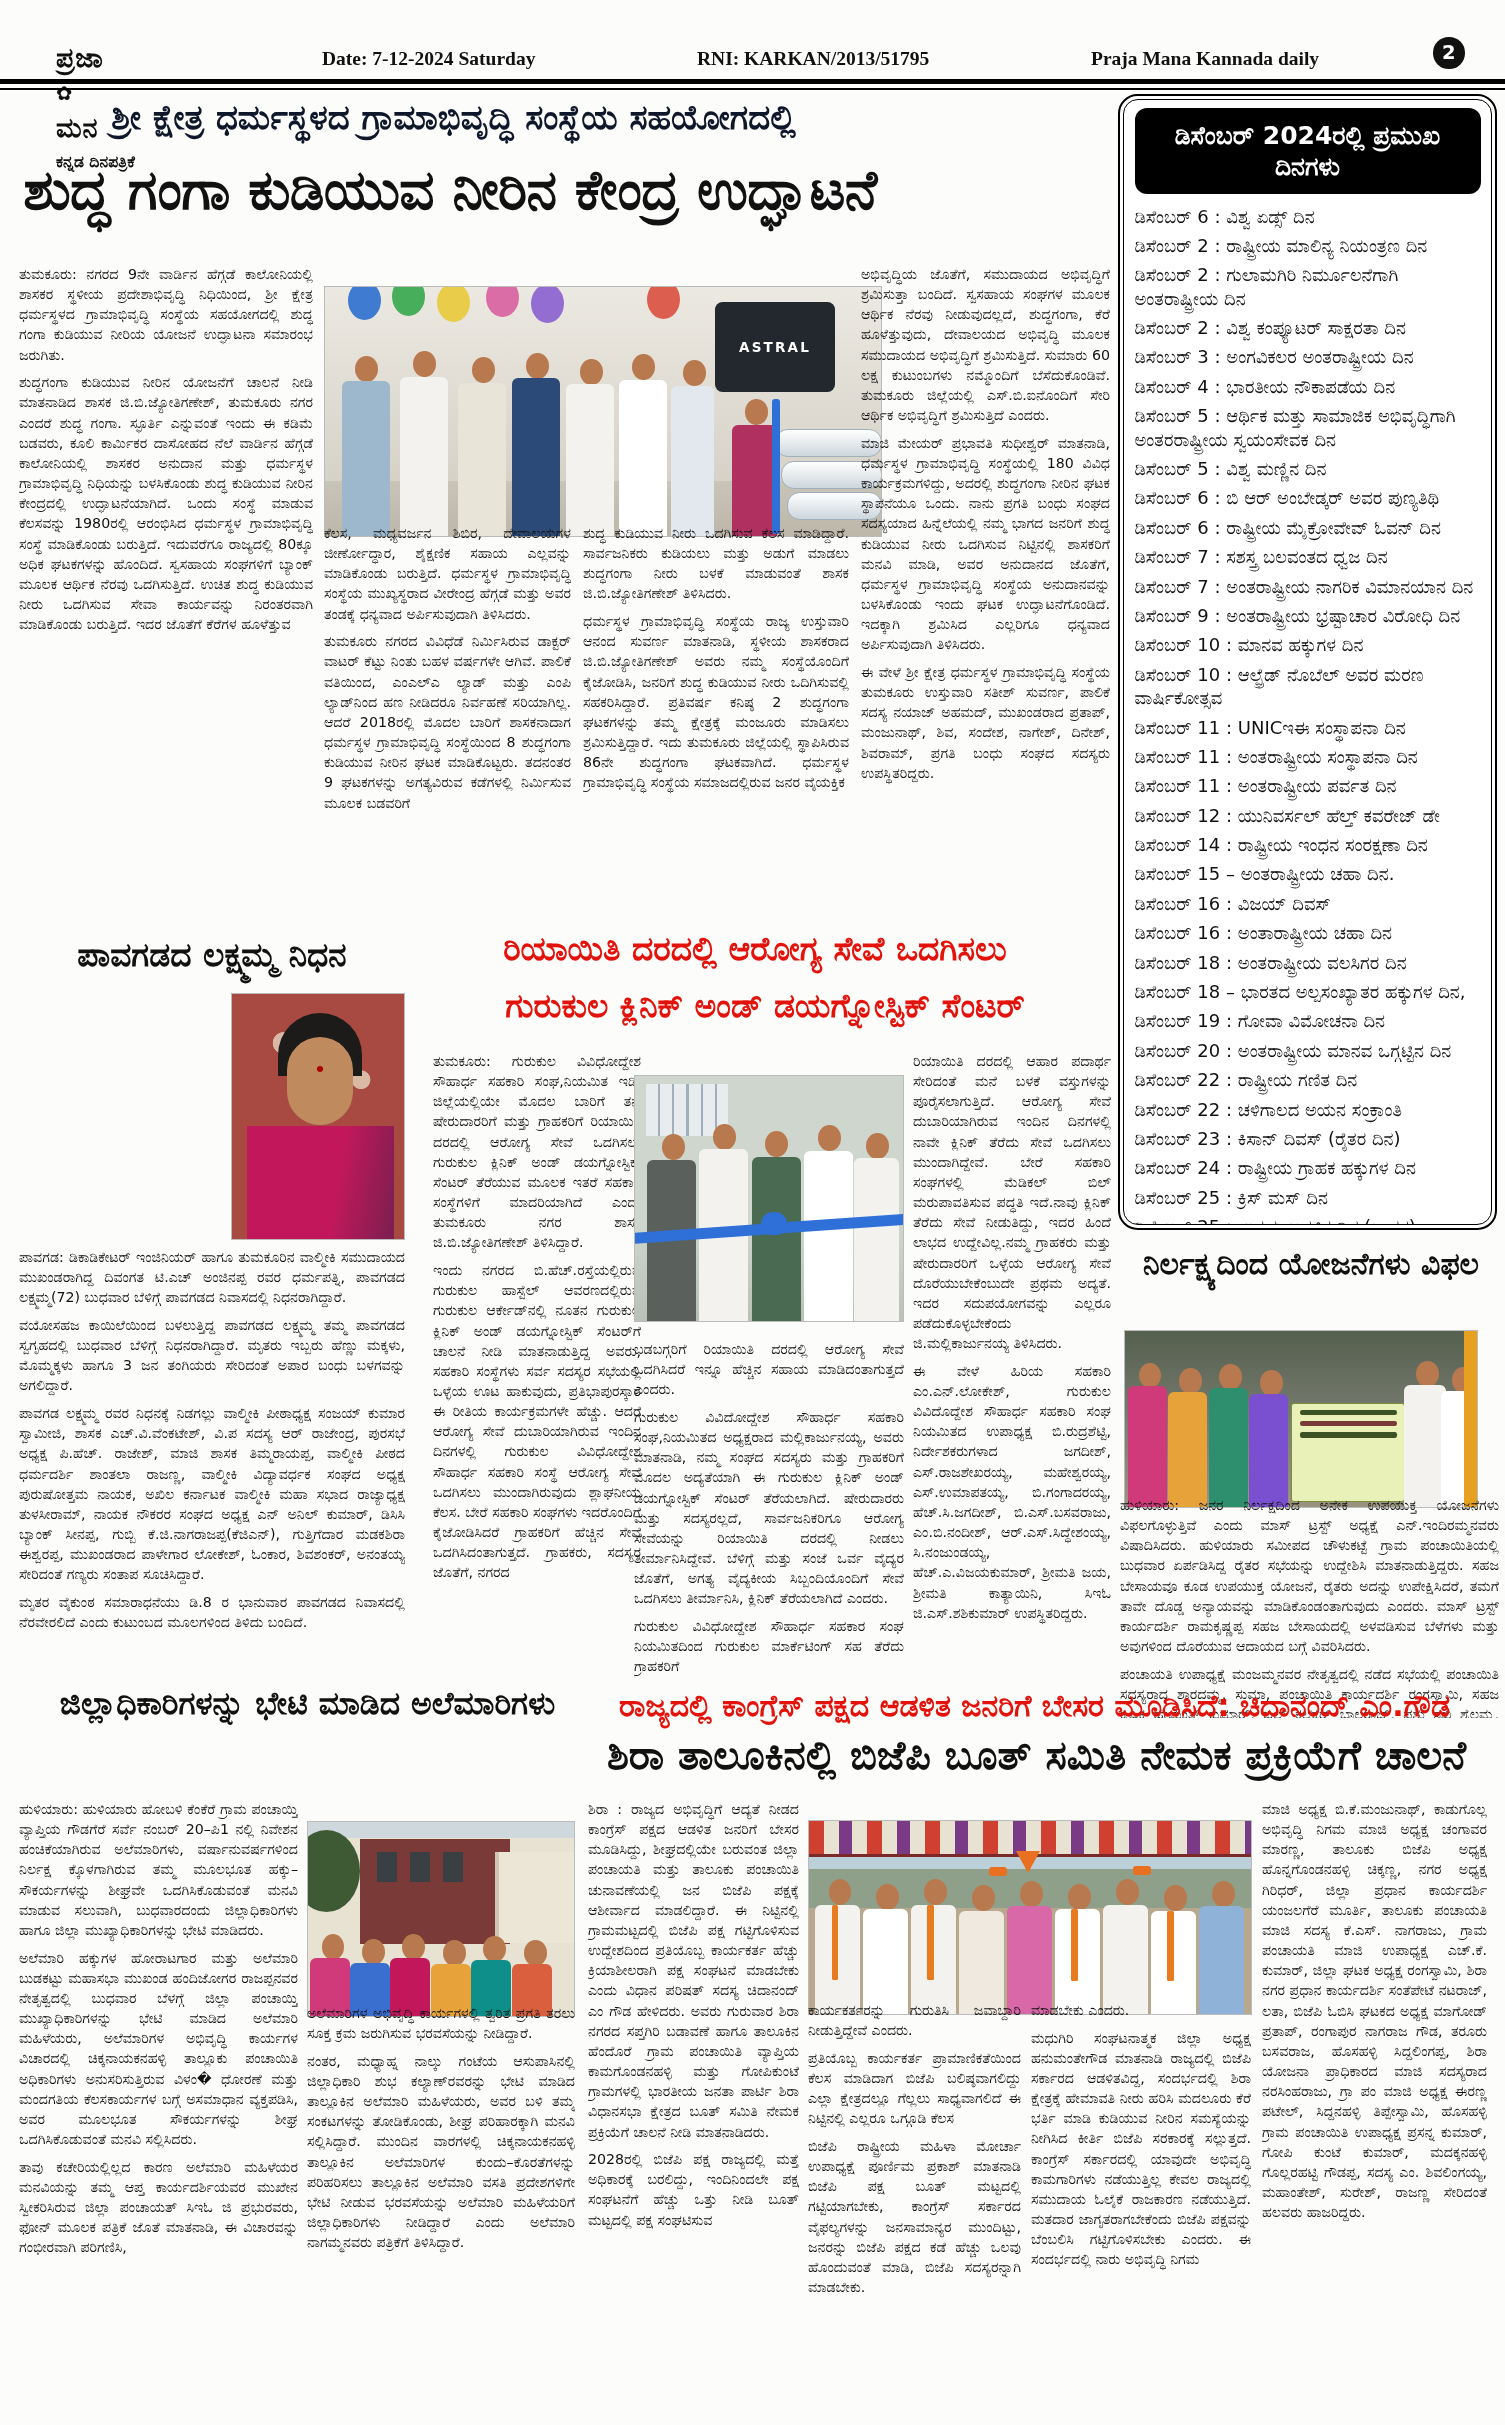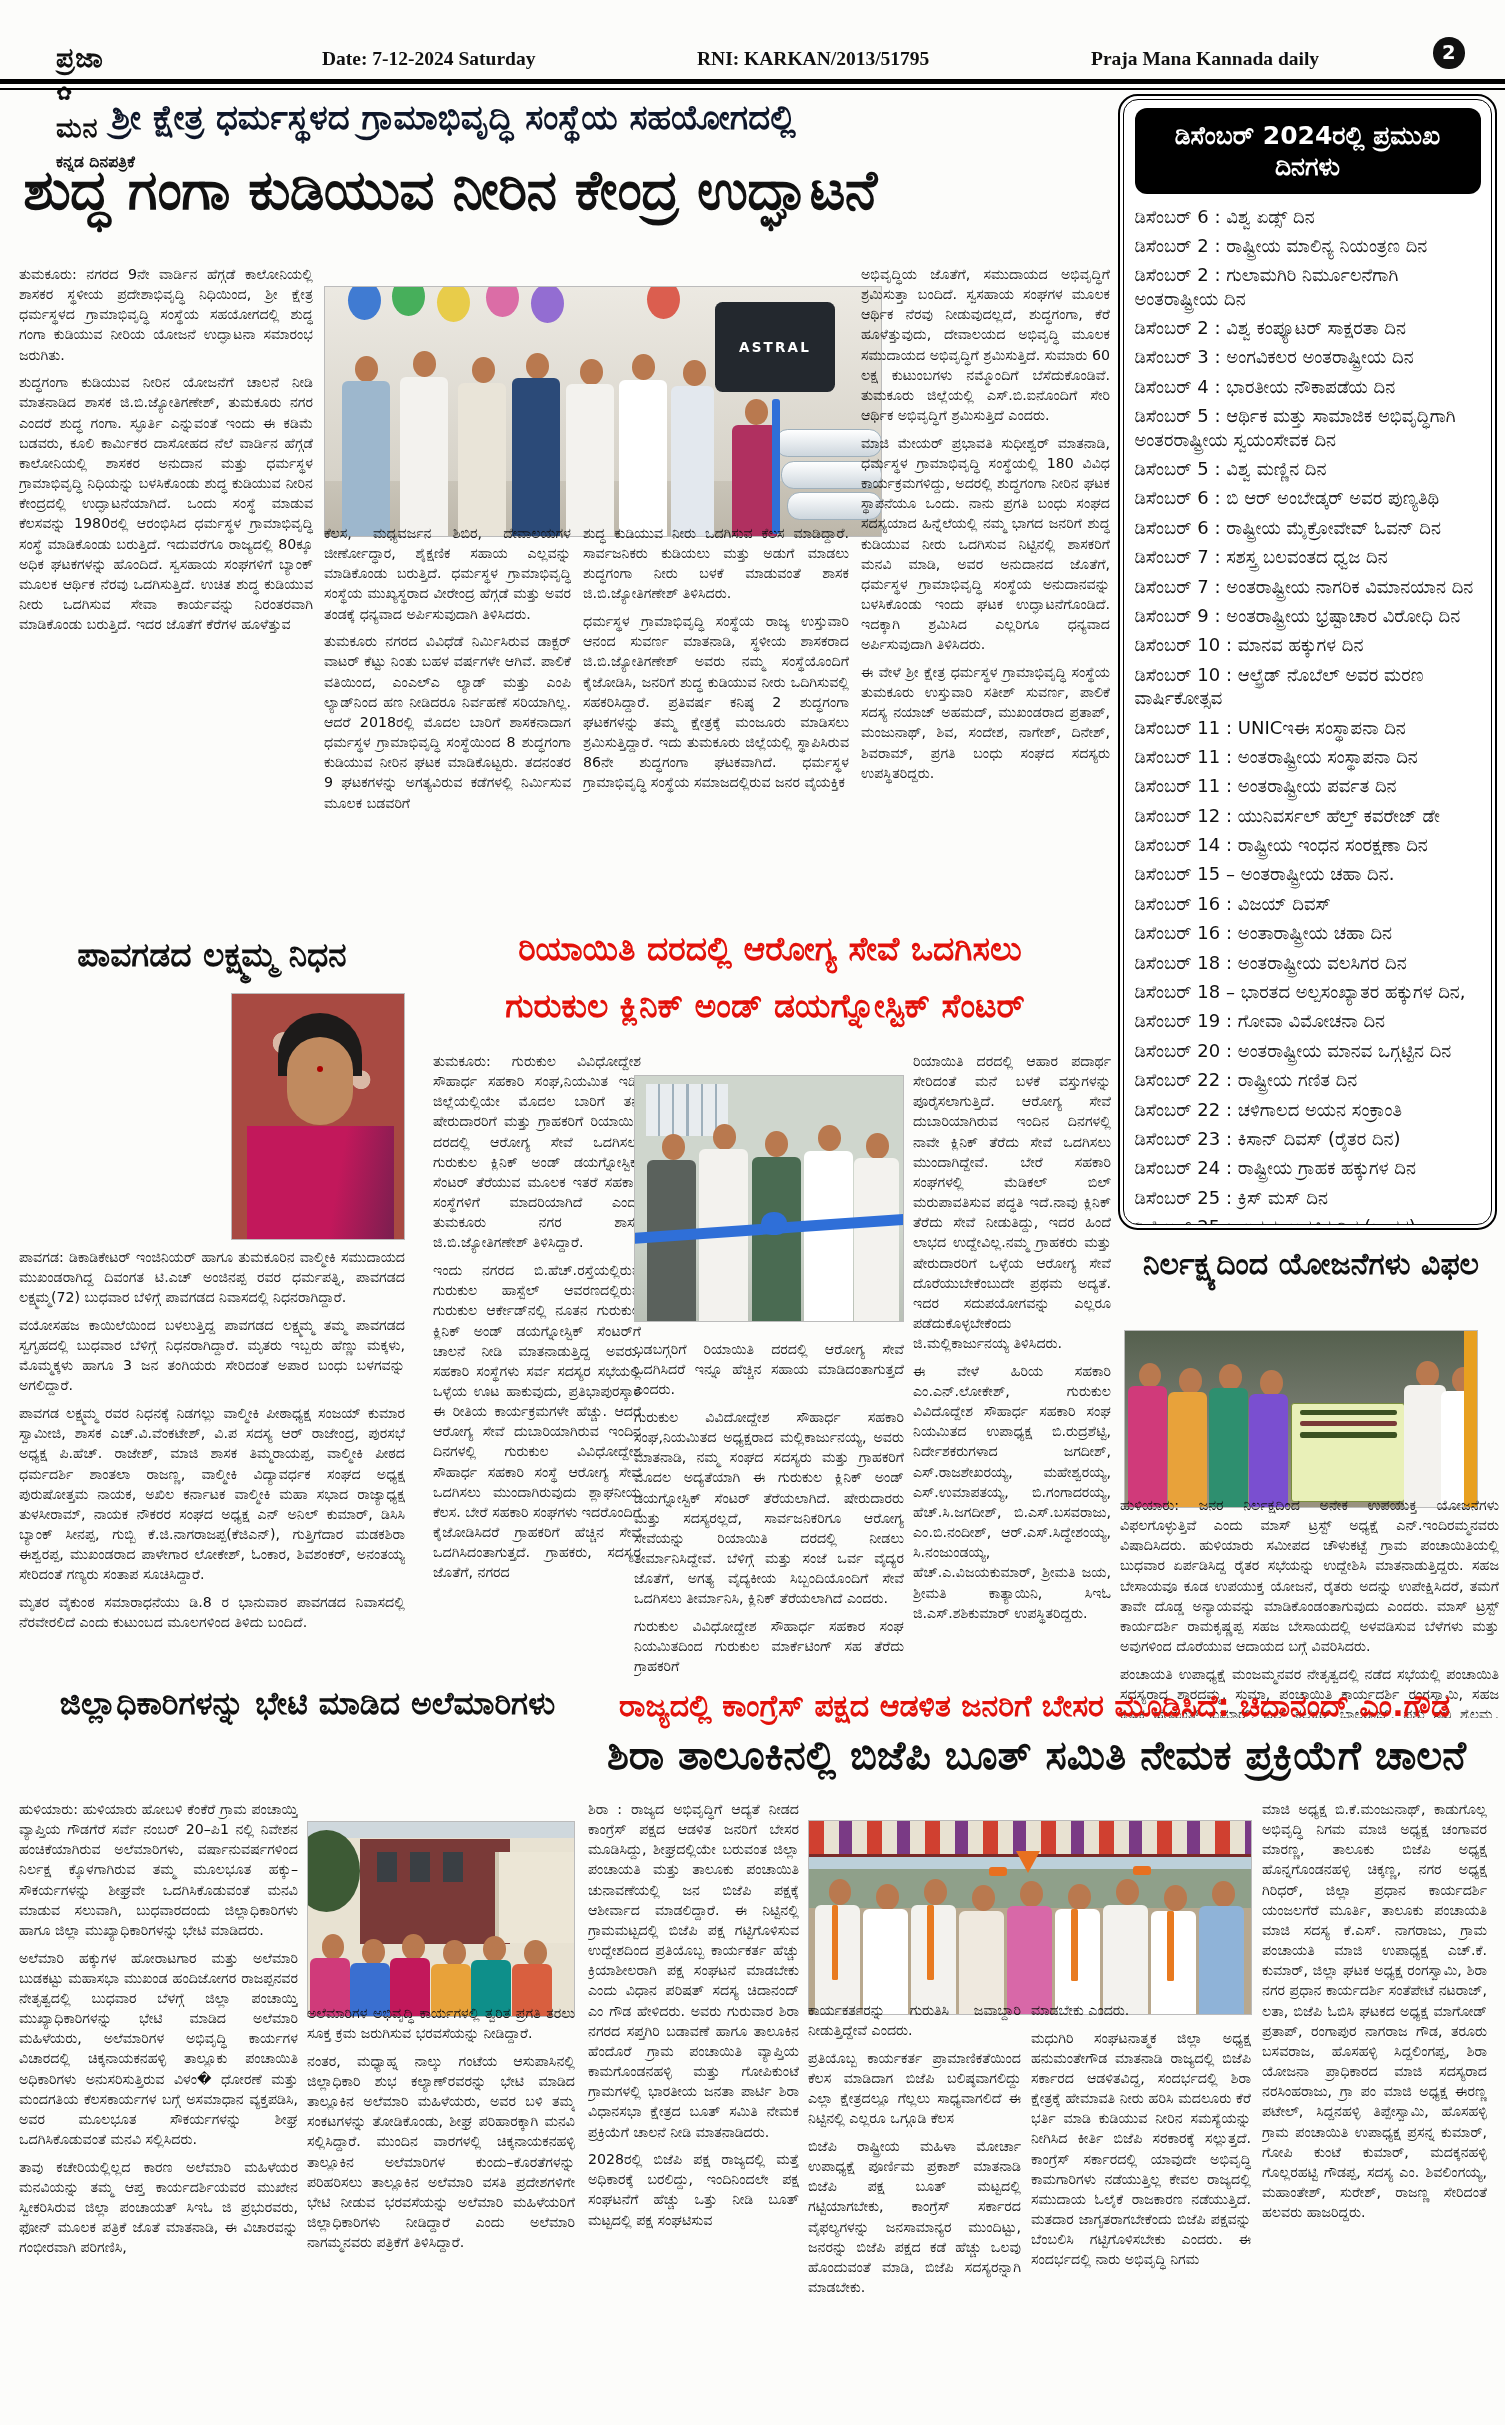--- a/index.html
+++ b/index.html
@@ -189,21 +189,21 @@
       <div class="ph" style="left:15px;top:132px;width:147px;height:115px;background:linear-gradient(100deg,#c2185b 60%,#7a1f4f);"></div>
     </div>
     <div class="col" style="width:100%;height:100%;">
         <p class="para">ಪಾವಗಡ: ಡಿಕಾಡಿಕೇಟರ್ ಇಂಜಿನಿಯರ್ ಹಾಗೂ ತುಮಕೂರಿನ ವಾಲ್ಮೀಕಿ ಸಮುದಾಯದ ಮುಖಂಡರಾಗಿದ್ದ ದಿವಂಗತ ಟಿ.ಎಚ್ ಅಂಜಿನಪ್ಪ ರವರ ಧರ್ಮಪತ್ನಿ, ಪಾವಗಡದ ಲಕ್ಷ್ಮಮ್ಮ(72) ಬುಧವಾರ ಬೆಳಿಗ್ಗೆ ಪಾವಗಡದ ನಿವಾಸದಲ್ಲಿ ನಿಧನರಾಗಿದ್ದಾರೆ.</p>
         <p class="para">ವಯೋಸಹಜ ಕಾಯಿಲೆಯಿಂದ ಬಳಲುತ್ತಿದ್ದ ಪಾವಗಡದ ಲಕ್ಷ್ಮಮ್ಮ ತಮ್ಮ ಪಾವಗಡದ ಸ್ವಗೃಹದಲ್ಲಿ ಬುಧವಾರ ಬೆಳಿಗ್ಗೆ ನಿಧನರಾಗಿದ್ದಾರೆ. ಮೃತರು ಇಬ್ಬರು ಹೆಣ್ಣು ಮಕ್ಕಳು, ಮೊಮ್ಮಕ್ಕಳು ಹಾಗೂ 3 ಜನ ತಂಗಿಯರು ಸೇರಿದಂತೆ ಅಪಾರ ಬಂಧು ಬಳಗವನ್ನು ಅಗಲಿದ್ದಾರೆ.</p>
         <p class="para">ಪಾವಗಡ ಲಕ್ಷ್ಮಮ್ಮ ರವರ ನಿಧನಕ್ಕೆ ನಿಡಗಲ್ಲು ವಾಲ್ಮೀಕಿ ಪೀಠಾಧ್ಯಕ್ಷ ಸಂಜಯ್ ಕುಮಾರ ಸ್ವಾಮೀಜಿ, ಶಾಸಕ ಎಚ್.ವಿ.ವೆಂಕಟೇಶ್, ವಿ.ಪ ಸದಸ್ಯ ಆರ್ ರಾಜೇಂದ್ರ, ಪುರಸಭೆ ಅಧ್ಯಕ್ಷ ಪಿ.ಹೆಚ್. ರಾಜೇಶ್, ಮಾಜಿ ಶಾಸಕ ತಿಮ್ಮರಾಯಪ್ಪ, ವಾಲ್ಮೀಕಿ ಪೀಠದ ಧರ್ಮದರ್ಶಿ ಶಾಂತಲಾ ರಾಜಣ್ಣ, ವಾಲ್ಮೀಕಿ ವಿದ್ಯಾವರ್ಧಕ ಸಂಘದ ಅಧ್ಯಕ್ಷ ಪುರುಷೋತ್ತಮ ನಾಯಕ, ಅಖಿಲ ಕರ್ನಾಟಕ ವಾಲ್ಮೀಕಿ ಮಹಾ ಸಭಾದ ರಾಜ್ಯಾಧ್ಯಕ್ಷ ತುಳಸೀರಾಮ್, ನಾಯಕ ನೌಕರರ ಸಂಘದ ಅಧ್ಯಕ್ಷ ಎನ್ ಅನಿಲ್ ಕುಮಾರ್, ಡಿಸಿಸಿ ಬ್ಯಾಂಕ್ ಸೀನಪ್ಪ, ಗುಬ್ಬಿ ಕೆ.ಜಿ.ನಾಗರಾಜಪ್ಪ(ಕೆಜಿಎನ್), ಗುತ್ತಿಗೆದಾರ ಮಡಕಶಿರಾ ಈಶ್ವರಪ್ಪ, ಮುಖಂಡರಾದ ಪಾಳೇಗಾರ ಲೋಕೇಶ್, ಓಂಕಾರ, ಶಿವಶಂಕರ್, ಅನಂತಯ್ಯ ಸೇರಿದಂತೆ ಗಣ್ಯರು ಸಂತಾಪ ಸೂಚಿಸಿದ್ದಾರೆ.</p>
         <p class="para">ಮೃತರ ವೈಕುಂಠ ಸಮಾರಾಧನೆಯು ಡಿ.8 ರ ಭಾನುವಾರ ಪಾವಗಡದ ನಿವಾಸದಲ್ಲಿ ನೆರವೇರಲಿದೆ ಎಂದು ಕುಟುಂಬದ ಮೂಲಗಳಿಂದ ತಿಳಿದು ಬಂದಿದೆ.</p>
       </div>
   </div>
 
-  <div class="abs headline-red" style="left:422px;top:929px;width:696px;font-size:33px;white-space:nowrap;">ರಿಯಾಯಿತಿ ದರದಲ್ಲಿ ಆರೋಗ್ಯ ಸೇವೆ ಒದಗಿಸಲು</div>
+  <div class="abs headline-red" style="left:407px;top:929px;width:696px;font-size:33px;white-space:nowrap;">ರಿಯಾಯಿತಿ ದರದಲ್ಲಿ ಆರೋಗ್ಯ ಸೇವೆ ಒದಗಿಸಲು</div>
   <div class="abs headline-red" style="left:417px;top:986px;width:696px;font-size:33px;white-space:nowrap;">ಗುರುಕುಲ ಕ್ಲಿನಿಕ್ ಅಂಡ್ ಡಯಗ್ನೋಸ್ಟಿಕ್ ಸೆಂಟರ್</div>
 
   <div class="abs col" style="left:417px;top:1051px;width:208px;height:666px;margin-left:16px;">
       <p class="para">ತುಮಕೂರು: ಗುರುಕುಲ ವಿವಿಧೋದ್ದೇಶ ಸೌಹಾರ್ಧ ಸಹಕಾರಿ ಸಂಘ,ನಿಯಮಿತ ಇಡೀ ಜಿಲ್ಲೆಯಲ್ಲಿಯೇ ಮೊದಲ ಬಾರಿಗೆ ತನ್ನ ಷೇರುದಾರರಿಗೆ ಮತ್ತು ಗ್ರಾಹಕರಿಗೆ ರಿಯಾಯಿತಿ ದರದಲ್ಲಿ ಆರೋಗ್ಯ ಸೇವೆ ಒದಗಿಸಲು ಗುರುಕುಲ ಕ್ಲಿನಿಕ್ ಅಂಡ್ ಡಯಗ್ನೋಸ್ಟಿಕ್ ಸೆಂಟರ್ ತೆರೆಯುವ ಮೂಲಕ ಇತರೆ ಸಹಕಾರಿ ಸಂಸ್ಥೆಗಳಿಗೆ ಮಾದರಿಯಾಗಿದೆ ಎಂದು ತುಮಕೂರು ನಗರ ಶಾಸಕ ಜಿ.ಬಿ.ಜ್ಯೋತಿಗಣೇಶ್ ತಿಳಿಸಿದ್ದಾರೆ.</p>
       <p class="para">ಇಂದು ನಗರದ ಬಿ.ಹೆಚ್.ರಸ್ತೆಯಲ್ಲಿರುವ ಗುರುಕುಲ ಹಾಸ್ಟೆಲ್ ಆವರಣದಲ್ಲಿರುವ ಗುರುಕುಲ ಆರ್ಕೇಡ್‌ನಲ್ಲಿ ನೂತನ ಗುರುಕುಲ ಕ್ಲಿನಿಕ್ ಅಂಡ್ ಡಯಗ್ನೋಸ್ಟಿಕ್ ಸೆಂಟರ್‌ಗೆ ಚಾಲನೆ ನೀಡಿ ಮಾತನಾಡುತ್ತಿದ್ದ ಅವರು, ಸಹಕಾರಿ ಸಂಸ್ಥೆಗಳು ಸರ್ವ ಸದಸ್ಯರ ಸಭೆಯಲ್ಲಿ ಒಳ್ಳೆಯ ಊಟ ಹಾಕುವುದು, ಪ್ರತಿಭಾಪುರಸ್ಕಾರ ಈ ರೀತಿಯ ಕಾರ್ಯಕ್ರಮಗಳೇ ಹೆಚ್ಚು. ಆದರೆ ಆರೋಗ್ಯ ಸೇವೆ ದುಬಾರಿಯಾಗಿರುವ ಇಂದಿನ ದಿನಗಳಲ್ಲಿ ಗುರುಕುಲ ವಿವಿಧೋದ್ದೇಶ ಸೌಹಾರ್ಧ ಸಹಕಾರಿ ಸಂಸ್ಥೆ ಆರೋಗ್ಯ ಸೇವೆ ಒದಗಿಸಲು ಮುಂದಾಗಿರುವುದು ಶ್ಲಾಘನೀಯ ಕೆಲಸ. ಬೇರೆ ಸಹಕಾರಿ ಸಂಘಗಳು ಇದರೊಂದಿಗೆ ಕೈಜೋಡಿಸಿದರೆ ಗ್ರಾಹಕರಿಗೆ ಹೆಚ್ಚಿನ ಸೇವೆ ಒದಗಿಸಿದಂತಾಗುತ್ತದೆ. ಗ್ರಾಹಕರು, ಸದಸ್ಯರ ಜೊತೆಗೆ, ನಗರದ</p>
     </div>
 
   <div class="abs" style="left:634px;top:1051px;width:270px;height:666px;overflow:hidden;">
     <div class="photo" style="position:relative;width:270px;height:247px;background:linear-gradient(#cfd6cd 60%, #b9c0b6);">
       <div class="ph" style="left:10.5px;top:7.5px;width:82px;height:52px;background:repeating-linear-gradient(90deg,#e8ecef 0 12px,#9fb0bc 12px 14.2px);"></div>

